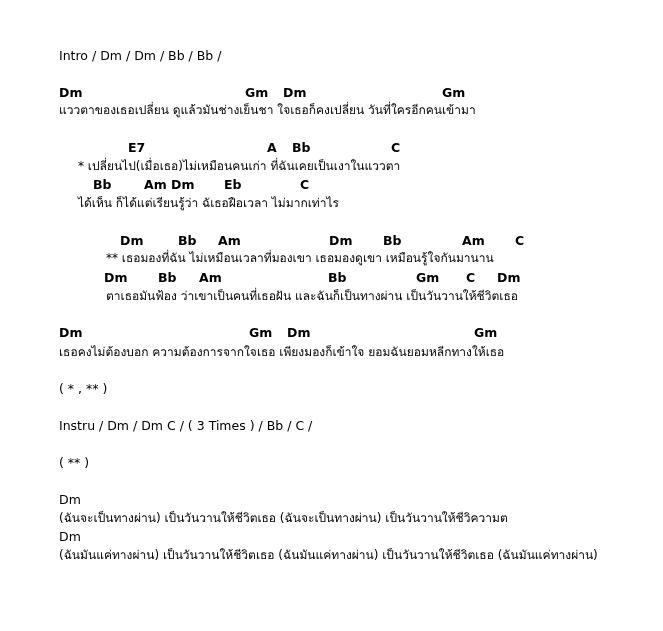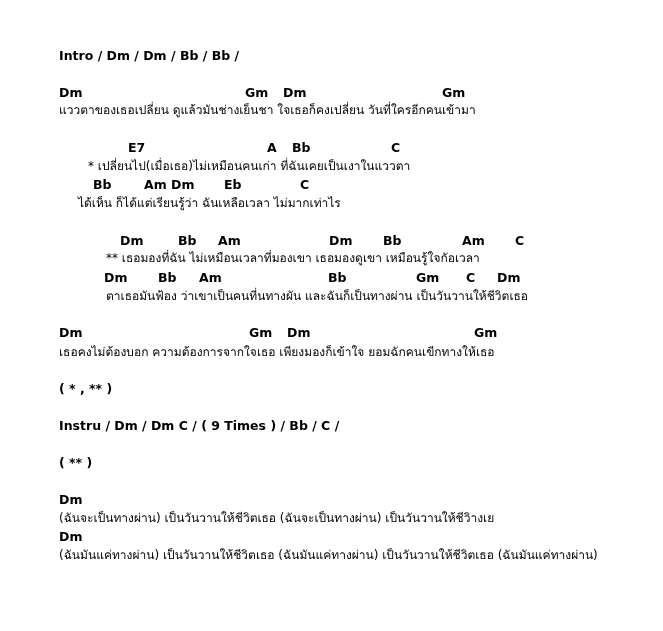--- a/index.html
+++ b/index.html
@@ -1,19 +1,19 @@
 <!DOCTYPE html>
 <html><head>
   <meta charset="utf-8">
   <style>
     html, body { margin: 0; padding: 0; background: #ffffff; }
     body { width: 663px; height: 631px; position: relative; overflow: hidden;
       font-family: "DejaVu Sans", "Liberation Sans", sans-serif; color: #000000; }
     .line { position: absolute; white-space: nowrap; font-size: 12px; line-height: 16px; }
-    .bold { font-weight: bold; font-size: 12.5px; }
+    .bold { font-weight: normal; font-size: 12.5px; }
     .lyric { font-size: 12px; }
     .chord { position: absolute; white-space: nowrap; font-weight: bold; font-size: 12.5px; line-height: 16px; }
   </style>
 </head>
 <body>
 
 <div>
 
   <div class="line bold" style="left:59px; top:48px;">Intro  / Dm / Dm / Bb / Bb /</div>
 
@@ -24,64 +24,64 @@
     <span class="chord" style="left:442px">Gm</span>
   </div>
   <div class="line lyric" style="left:59px; top:102px;">แววตาของเธอเปลี่ยน ดูแล้วมันช่างเย็นชา ใจเธอก็คงเปลี่ยน วันที่ใครอีกคนเข้ามา</div>
 
   <div style="position:absolute; left:0; top:140px; width:663px; height:16px;">
     <span class="chord" style="left:128px">E7</span>
     <span class="chord" style="left:267px">A</span>
     <span class="chord" style="left:292px">Bb</span>
     <span class="chord" style="left:391px">C</span>
   </div>
-  <div class="line lyric" style="left:88px; top:158px;">* เปลี่ยนไป(เมื่อเธอ)ไม่เหมือนคนเก่า ที่ฉันเคยเป็นเงาในแววตา</div>
+  <div class="line lyric" style="left:78px; top:158px;">* เปลี่ยนไป(เมื่อเธอ)ไม่เหมือนคนเก่า ที่ฉันเคยเป็นเงาในแววตา</div>
 
   <div style="position:absolute; left:0; top:177px; width:663px; height:16px;">
     <span class="chord" style="left:93px">Bb</span>
     <span class="chord" style="left:144px">Am Dm</span>
     <span class="chord" style="left:224px">Eb</span>
     <span class="chord" style="left:300px">C</span>
   </div>
-  <div class="line lyric" style="left:78px; top:195px;">ได้เห็น ก็ได้แต่เรียนรู้ว่า ฉันเหลือเวลา ไม่มากเท่าไร</div>
+  <div class="line lyric" style="left:78px; top:195px;">ได้เห็น ก็ได้แต่เรียนรู้ว่า ฉัเธอฝือเวลา ไม่มากเท่าไร</div>
 
   <div style="position:absolute; left:0; top:233px; width:663px; height:16px;">
     <span class="chord" style="left:120px">Dm</span>
     <span class="chord" style="left:178px">Bb</span>
     <span class="chord" style="left:218px">Am</span>
     <span class="chord" style="left:329px">Dm</span>
     <span class="chord" style="left:383px">Bb</span>
     <span class="chord" style="left:462px">Am</span>
     <span class="chord" style="left:515px">C</span>
   </div>
-  <div class="line lyric" style="left:106px; top:250px;">** เธอมองที่ฉัน ไม่เหมือนเวลาที่มองเขา เธอมองดูเขา เหมือนรู้ใจกัอเวลา</div>
+  <div class="line lyric" style="left:106px; top:250px;">** เธอมองที่ฉัน ไม่เหมือนเวลาที่มองเขา เธอมองดูเขา เหมือนรู้ใจกันมานาน</div>
 
   <div style="position:absolute; left:0; top:270px; width:663px; height:16px;">
     <span class="chord" style="left:104px">Dm</span>
     <span class="chord" style="left:158px">Bb</span>
     <span class="chord" style="left:199px">Am</span>
     <span class="chord" style="left:328px">Bb</span>
     <span class="chord" style="left:416px">Gm</span>
     <span class="chord" style="left:466px">C</span>
     <span class="chord" style="left:497px">Dm</span>
   </div>
-  <div class="line lyric" style="left:106px; top:288px;">ตาเธอมันฟ้อง ว่าเขาเป็นคนที่นทางผัน และฉันก็เป็นทางผ่าน เป็นวันวานให้ชีวิตเธอ</div>
+  <div class="line lyric" style="left:106px; top:288px;">ตาเธอมันฟ้อง ว่าเขาเป็นคนที่เธอฝัน และฉันก็เป็นทางผ่าน เป็นวันวานให้ชีวิตเธอ</div>
 
   <div style="position:absolute; left:0; top:325px; width:663px; height:16px;">
     <span class="chord" style="left:59px">Dm</span>
     <span class="chord" style="left:249px">Gm</span>
     <span class="chord" style="left:287px">Dm</span>
     <span class="chord" style="left:474px">Gm</span>
   </div>
-  <div class="line lyric" style="left:59px; top:344px;">เธอคงไม่ต้องบอก ความต้องการจากใจเธอ เพียงมองก็เข้าใจ ยอมฉักคนเขีกทางให้เธอ</div>
+  <div class="line lyric" style="left:59px; top:344px;">เธอคงไม่ต้องบอก ความต้องการจากใจเธอ เพียงมองก็เข้าใจ ยอมฉันยอมหลีกทางให้เธอ</div>
 
   <div class="line bold" style="left:59px; top:381px;">( * , ** )</div>
 
-  <div class="line bold" style="left:59px; top:418px;">Instru  / Dm / Dm C /  ( 9 Times )  / Bb / C /</div>
+  <div class="line bold" style="left:59px; top:418px;">Instru  / Dm / Dm C /  ( 3 Times )  / Bb / C /</div>
 
   <div class="line bold" style="left:59px; top:455px;">( ** )</div>
 
   <div class="line bold" style="left:59px; top:492px;">Dm</div>
-  <div class="line lyric" style="left:59px; top:510px;">(ฉันจะเป็นทางผ่าน) เป็นวันวานให้ชีวิตเธอ (ฉันจะเป็นทางผ่าน) เป็นวันวานให้ชีวิางเย</div>
+  <div class="line lyric" style="left:59px; top:510px;">(ฉันจะเป็นทางผ่าน) เป็นวันวานให้ชีวิตเธอ (ฉันจะเป็นทางผ่าน) เป็นวันวานให้ชีวิความต</div>
   <div class="line bold" style="left:59px; top:529px;">Dm</div>
   <div class="line lyric" style="left:59px; top:547px;">(ฉันมันแค่ทางผ่าน) เป็นวันวานให้ชีวิตเธอ (ฉันมันแค่ทางผ่าน) เป็นวันวานให้ชีวิตเธอ (ฉันมันแค่ทางผ่าน)</div>
 
 </div>
 
 </body></html>

